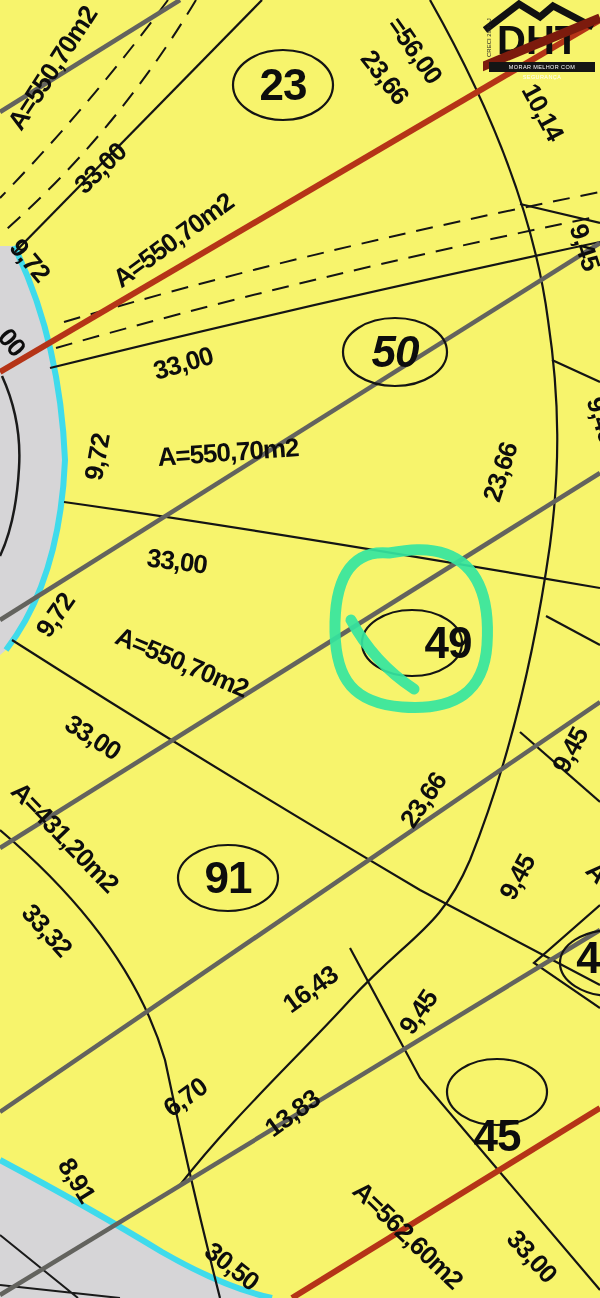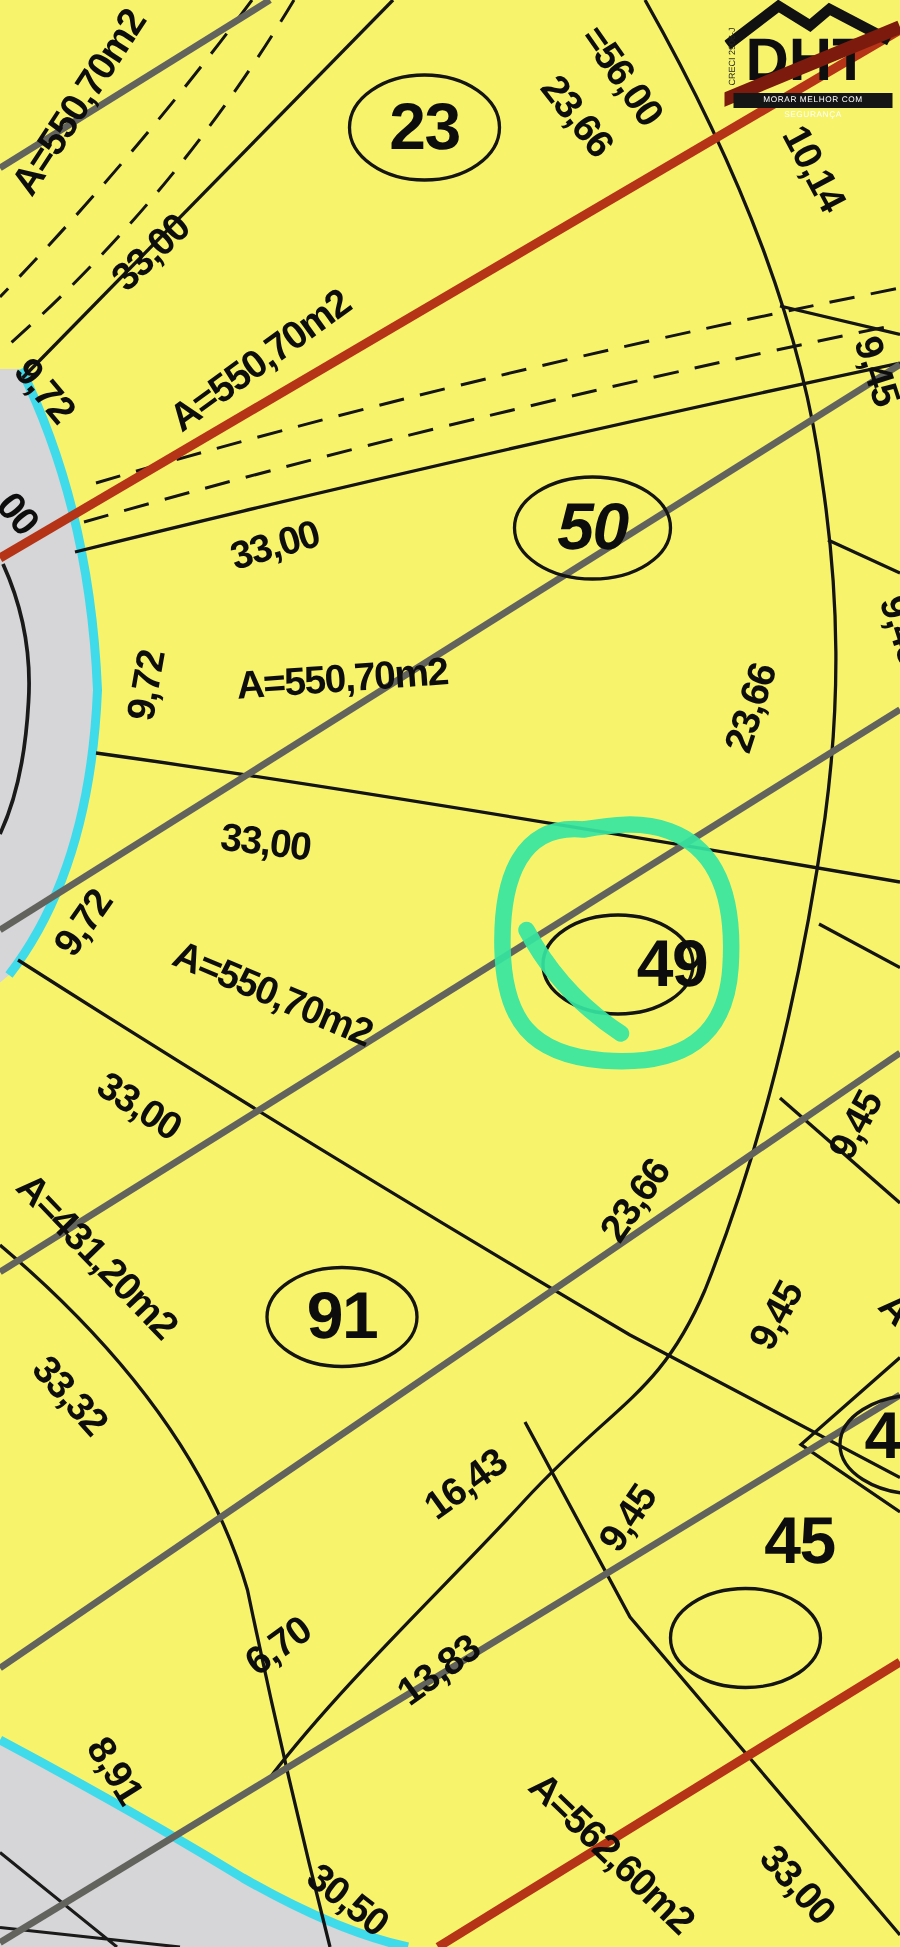--- a/index.html
+++ b/index.html
@@ -86,21 +86,21 @@
       <ellipse cx="228" cy="878" rx="50" ry="33"></ellipse>
       <ellipse cx="497" cy="1092" rx="50" ry="33"></ellipse>
       <ellipse cx="612" cy="963" rx="52" ry="33"></ellipse>
     </g>
   </svg>
 
   <div class="lotnum" style="left:283px;top:85px;">23</div>
   <div class="lotnum" style="left:395px;top:352px;font-style:italic;">50</div>
   <div class="lotnum" style="left:412px;top:643px;margin-left:36px;">49</div>
   <div class="lotnum" style="left:228px;top:878px;">91</div>
-  <div class="lotnum" style="left:497px;top:1028px;margin-left:36px;">45</div>
+  <div class="lotnum" style="left:497px;top:1136px;">45</div>
   <div class="lotnum" style="left:588px;top:958px;">4</div>
 
   <div class="dim" style="left:52px;top:68px;transform:translate(-50%,-50%) rotate(-57deg);">A=550,70m2</div>
   <div class="dim" style="left:100px;top:168px;transform:translate(-50%,-50%) rotate(-44deg);">33,00</div>
   <div class="dim" style="left:30px;top:260px;transform:translate(-50%,-50%) rotate(50deg);">9,72</div>
   <div class="dim" style="left:12px;top:342px;transform:translate(-50%,-50%) rotate(50deg);">00</div>
   <div class="dim" style="left:415px;top:50px;transform:translate(-50%,-50%) rotate(55deg);">=56,00</div>
   <div class="dim" style="left:385px;top:77px;transform:translate(-50%,-50%) rotate(52deg);">23,66</div>
   <div class="dim" style="left:543px;top:112px;transform:translate(-50%,-50%) rotate(62deg);">10,14</div>
   <div class="dim" style="left:585px;top:247px;transform:translate(-50%,-50%) rotate(72deg);">9,45</div>

